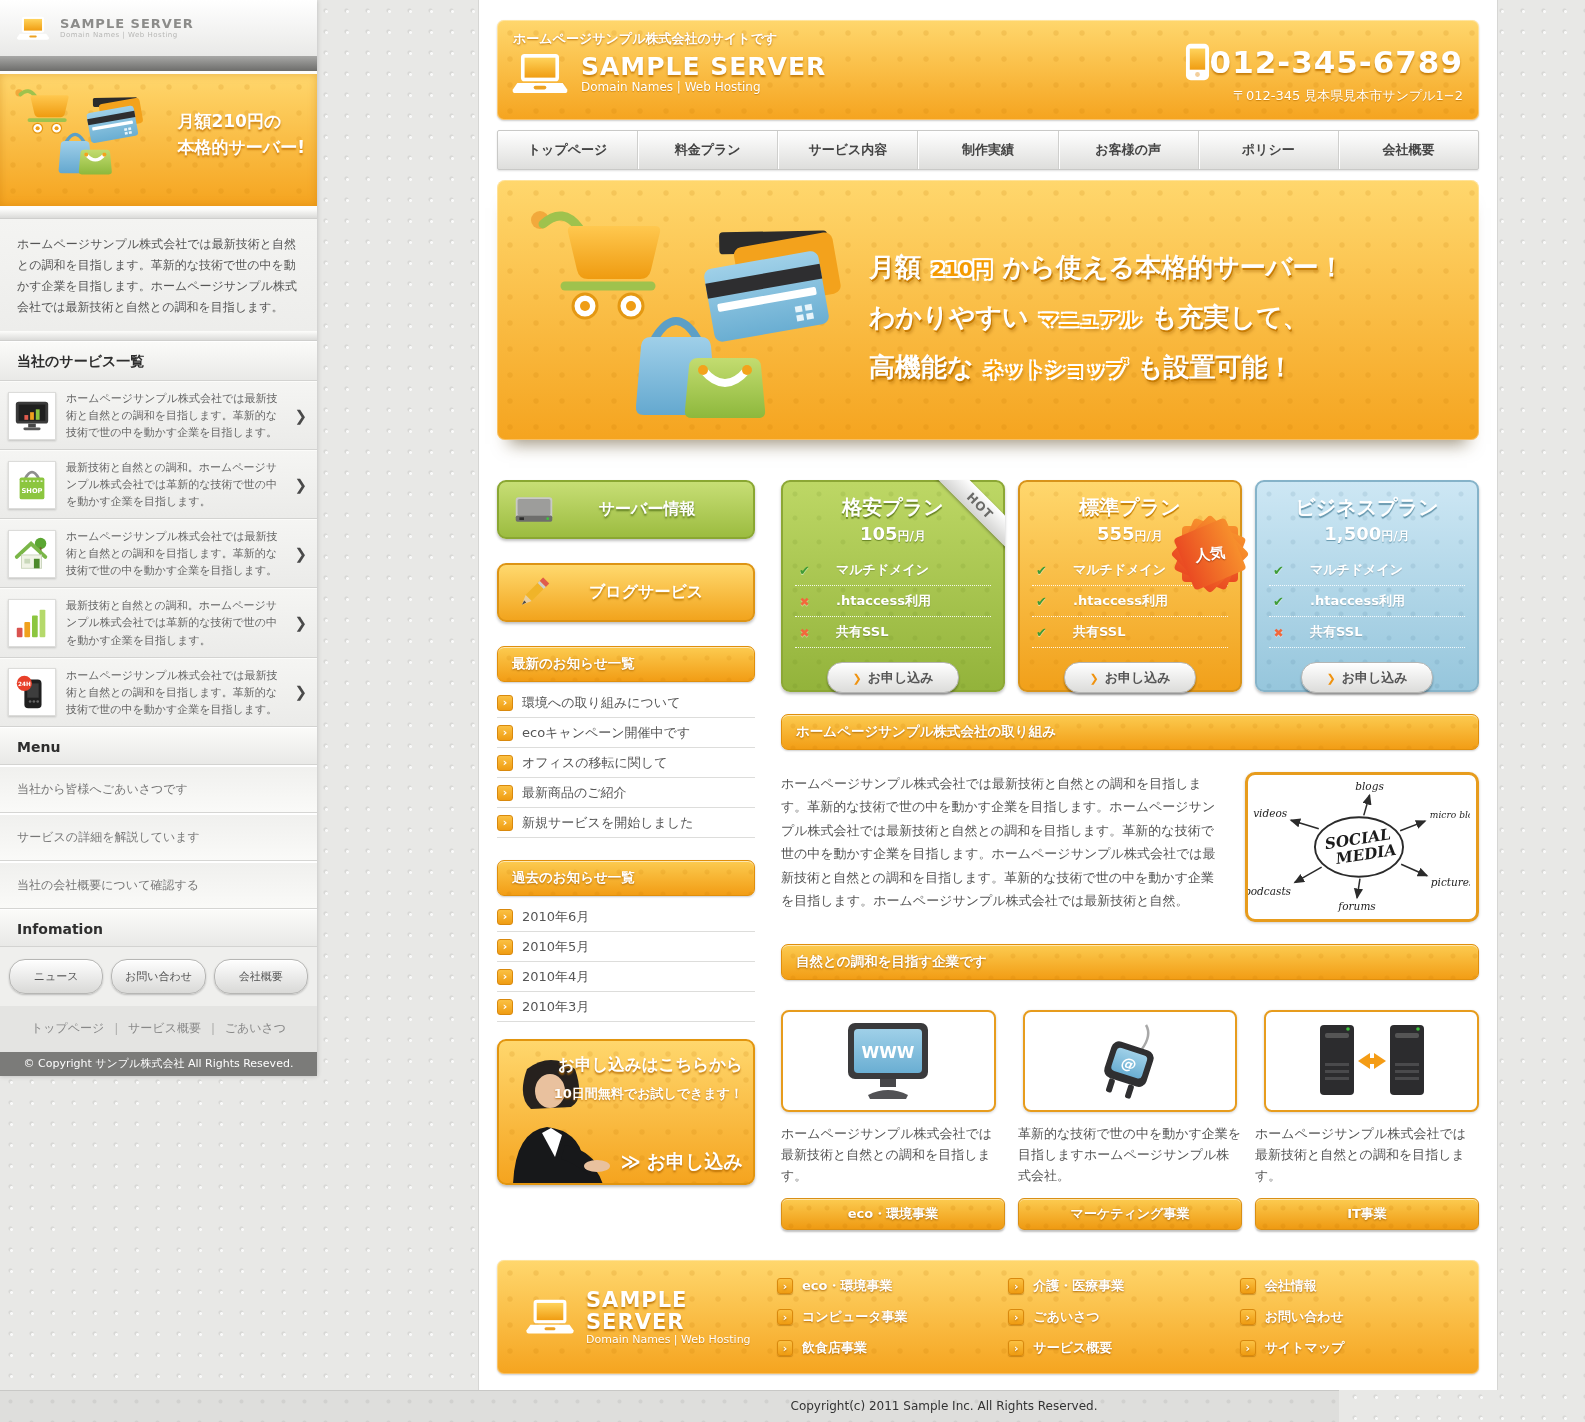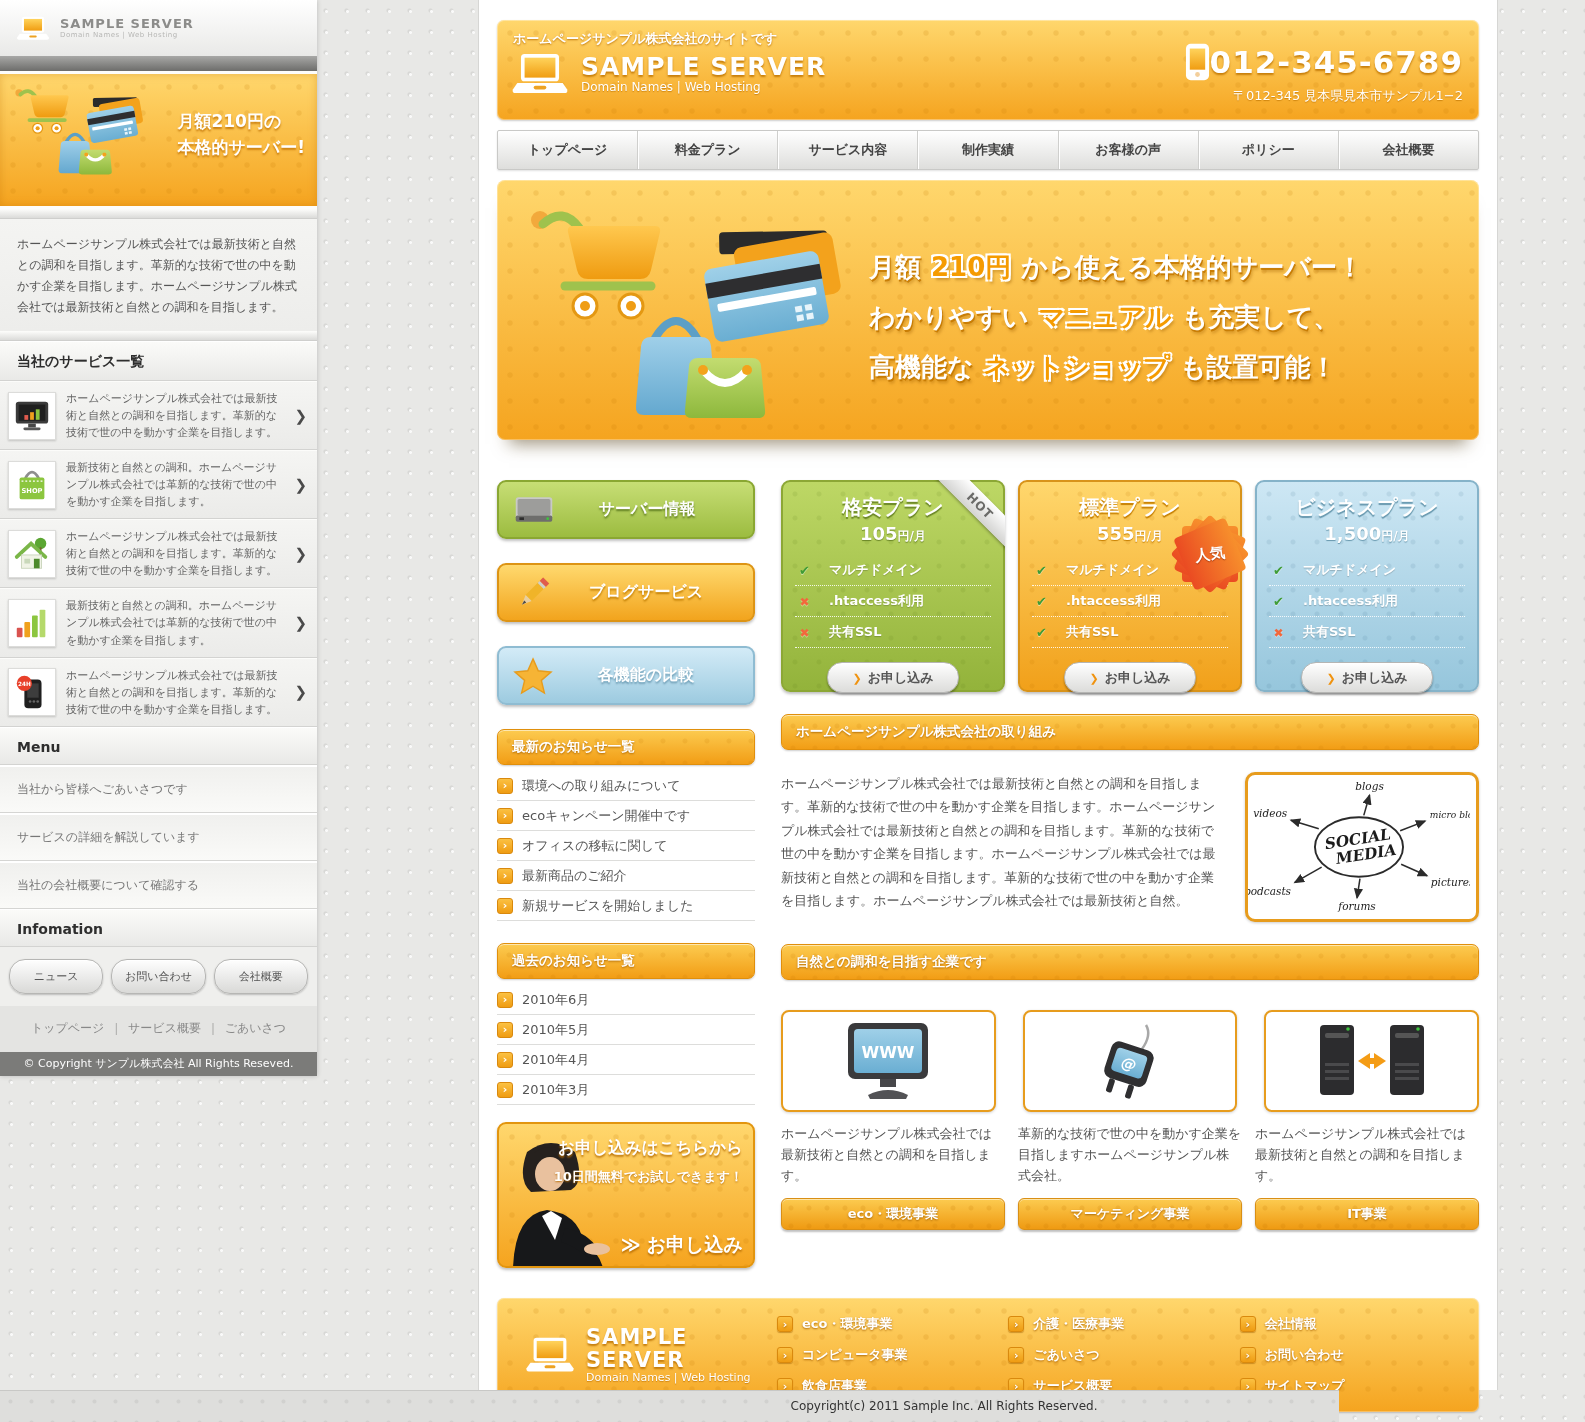--- a/index.html
+++ b/index.html
@@ -57,21 +57,21 @@
   .hd-addr{margin-top:5px;font-size:13px;color:#fff;text-shadow:0 1px 1px rgba(190,115,0,.7);}
   
   .nav{margin-top:10px;height:38px;display:flex;background:linear-gradient(#ffffff,#dededc);border:1px solid #c9c9c7;border-radius:2px;box-shadow:0 1px 2px rgba(0,0,0,.12);}
   .nav-item{flex:1;display:flex;align-items:center;justify-content:center;font-size:13px;font-weight:bold;color:#444;border-left:1px solid #cfcfcd;box-shadow:inset 1px 0 0 #fff;cursor:pointer;}
   .nav-item:first-child{border-left:none;box-shadow:none;}
   
   .hero{margin-top:10px;height:260px;border-radius:8px;position:relative;box-shadow:inset 0 0 0 1px rgba(255,255,255,.3),0 16px 16px -12px rgba(80,60,20,.55);}
   .hero-icons{position:absolute;left:16px;top:14px;}
   .hero-text{position:absolute;left:372px;top:70px;color:#fff;font-weight:bold;font-size:26px;white-space:nowrap;}
   .hero-line{margin-bottom:15px;text-shadow:1px 2px 0 rgba(197,121,0,.9),2px 4px 3px rgba(160,95,0,.4);}
-  .hero-em{display:inline-block;margin:0 10px;font-size:26px;color:#f59b00;text-shadow:-2px -2px 0 #fff,2px -2px 0 #fff,-2px 2px 0 #fff,2px 2px 0 #fff,3px 4px 3px rgba(150,90,0,.45);text-align:center;}
+  .hero-em{display:inline-block;margin:0 10px;font-size:20px;color:#f59b00;text-shadow:-2px -2px 0 #fff,2px -2px 0 #fff,-2px 2px 0 #fff,2px 2px 0 #fff,3px 4px 3px rgba(150,90,0,.45);text-align:center;}
   
   .main-row{margin-top:40px;display:flex;gap:26px;}
   .col-left{width:258px;flex:none;}
   .col-right{flex:1;min-width:0;}
   
   .bigbtn{height:55px;border-radius:9px;display:flex;align-items:center;margin-bottom:24px;padding:0 14px;box-shadow:0 2px 3px rgba(0,0,0,.25);cursor:pointer;}
   .bigbtn-label{flex:1;text-align:center;font-size:16px;font-weight:bold;color:#fff;}
   .bigbtn.green{background:linear-gradient(#c7de75,#9cbc40);border:2px solid #8aa732;}
   .bigbtn.green .bigbtn-label{text-shadow:0 2px 2px #5f7c20;}
   .bigbtn.orange{background:linear-gradient(#ffd96e,#f2a41d);border:2px solid #dd9415;}
@@ -114,21 +114,21 @@
   .plan.green .plan-title{text-shadow:0 2px 1px #6a8526;}
   .plan.orange .plan-title{text-shadow:0 2px 1px #c67f00;}
   .plan.blue .plan-title{text-shadow:0 2px 1px #6697ad;}
   .plan-price{text-align:center;font-weight:bold;color:#fff;margin-top:2px;}
   .plan-price .num{font-size:18px;}
   .plan-price .unit{font-size:12px;}
   .plan.green .plan-price{text-shadow:0 1px 1px #6a8526;}
   .plan.orange .plan-price{text-shadow:0 1px 1px #c67f00;}
   .plan.blue .plan-price{text-shadow:0 1px 1px #6697ad;}
   .feats{margin-top:10px;}
-  .feat{display:flex;align-items:center;gap:17px;padding:5px 2px 6px;border-bottom:1px dotted rgba(255,255,255,.85);}
+  .feat{display:flex;align-items:center;gap:24px;padding:5px 2px 6px;border-bottom:1px dotted rgba(255,255,255,.85);}
   .fstate{width:15px;flex:none;text-align:center;}
   .fstate[data-state="ok"]::before{content:"✔";color:#3f9c35;font-size:13px;font-weight:bold;text-shadow:0 1px 0 rgba(255,255,255,.5);}
   .fstate[data-state="no"]::before{content:"✖";color:#f2683c;font-size:12px;font-weight:bold;text-shadow:0 1px 0 rgba(255,255,255,.4);}
   .feat-label{font-size:13px;font-weight:bold;color:#fff;text-shadow:0 1px 1px rgba(0,0,0,.2);}
   .cta{width:130px;margin:14px auto 0;height:29px;border-radius:15px;background:linear-gradient(#ffffff,#dcdcda);border:1px solid #b5b5b3;box-shadow:0 2px 2px rgba(0,0,0,.3),inset 0 1px 0 #fff;display:flex;align-items:center;justify-content:center;font-weight:bold;font-size:13px;color:#555;cursor:pointer;}
   .cta-ch::before{content:"❯";color:#f0930f;margin-right:6px;font-size:11px;font-weight:bold;}
   
   .ribbon{position:absolute;top:-2px;right:-2px;width:72px;height:72px;overflow:hidden;border-top-right-radius:9px;}
   .ribbon i{position:absolute;display:block;width:110px;top:15px;right:-30px;transform:rotate(45deg);background:linear-gradient(#ffffff,#d3d3d1);color:#6b6b69;font-style:normal;font-weight:bold;text-align:center;font-size:12px;letter-spacing:1px;padding:4px 0;box-shadow:0 1px 3px rgba(0,0,0,.35);}
   
@@ -421,28 +421,20 @@
                 <rect x="17" y="2" width="9" height="26" fill="#f0b429"></rect>
                 <rect x="17" y="2" width="9" height="5" fill="#e05a4e"></rect>
                 <rect x="17" y="7" width="9" height="3" fill="#cfcfcf"></rect>
                 <path d="M17 28 L21.5 38 L26 28 z" fill="#e9cfa0"></path>
                 <path d="M20 33 L21.5 38 L23 33 z" fill="#4a4a4a"></path>
               </g>
             </svg>
         </span>
         <span class="bigbtn-label">ブログサービス</span>
       </div>
-      <div class="bigbtn blue">
-        <span>
-          <svg width="40" height="38" viewBox="0 0 42 40">
-              <path d="M21 2 L26.5 14.5 L40 15.8 L29.8 24.6 L33 38 L21 30.8 L9 38 L12.2 24.6 L2 15.8 L15.5 14.5 z" fill="#f6b435" stroke="#e79c1d" stroke-width="1.5"></path>
-            </svg>
-        </span>
-        <span class="bigbtn-label">各機能の比較</span>
-      </div>
 
       <div class="bar-head">最新のお知らせ一覧</div>
       <ul class="news-list">
         <li class="news-item">
             <span class="sq-ico"></span>
             <span>環境への取り組みについて</span>
           </li>
         <li class="news-item">
             <span class="sq-ico"></span>
             <span>ecoキャンペーン開催中です</span>

